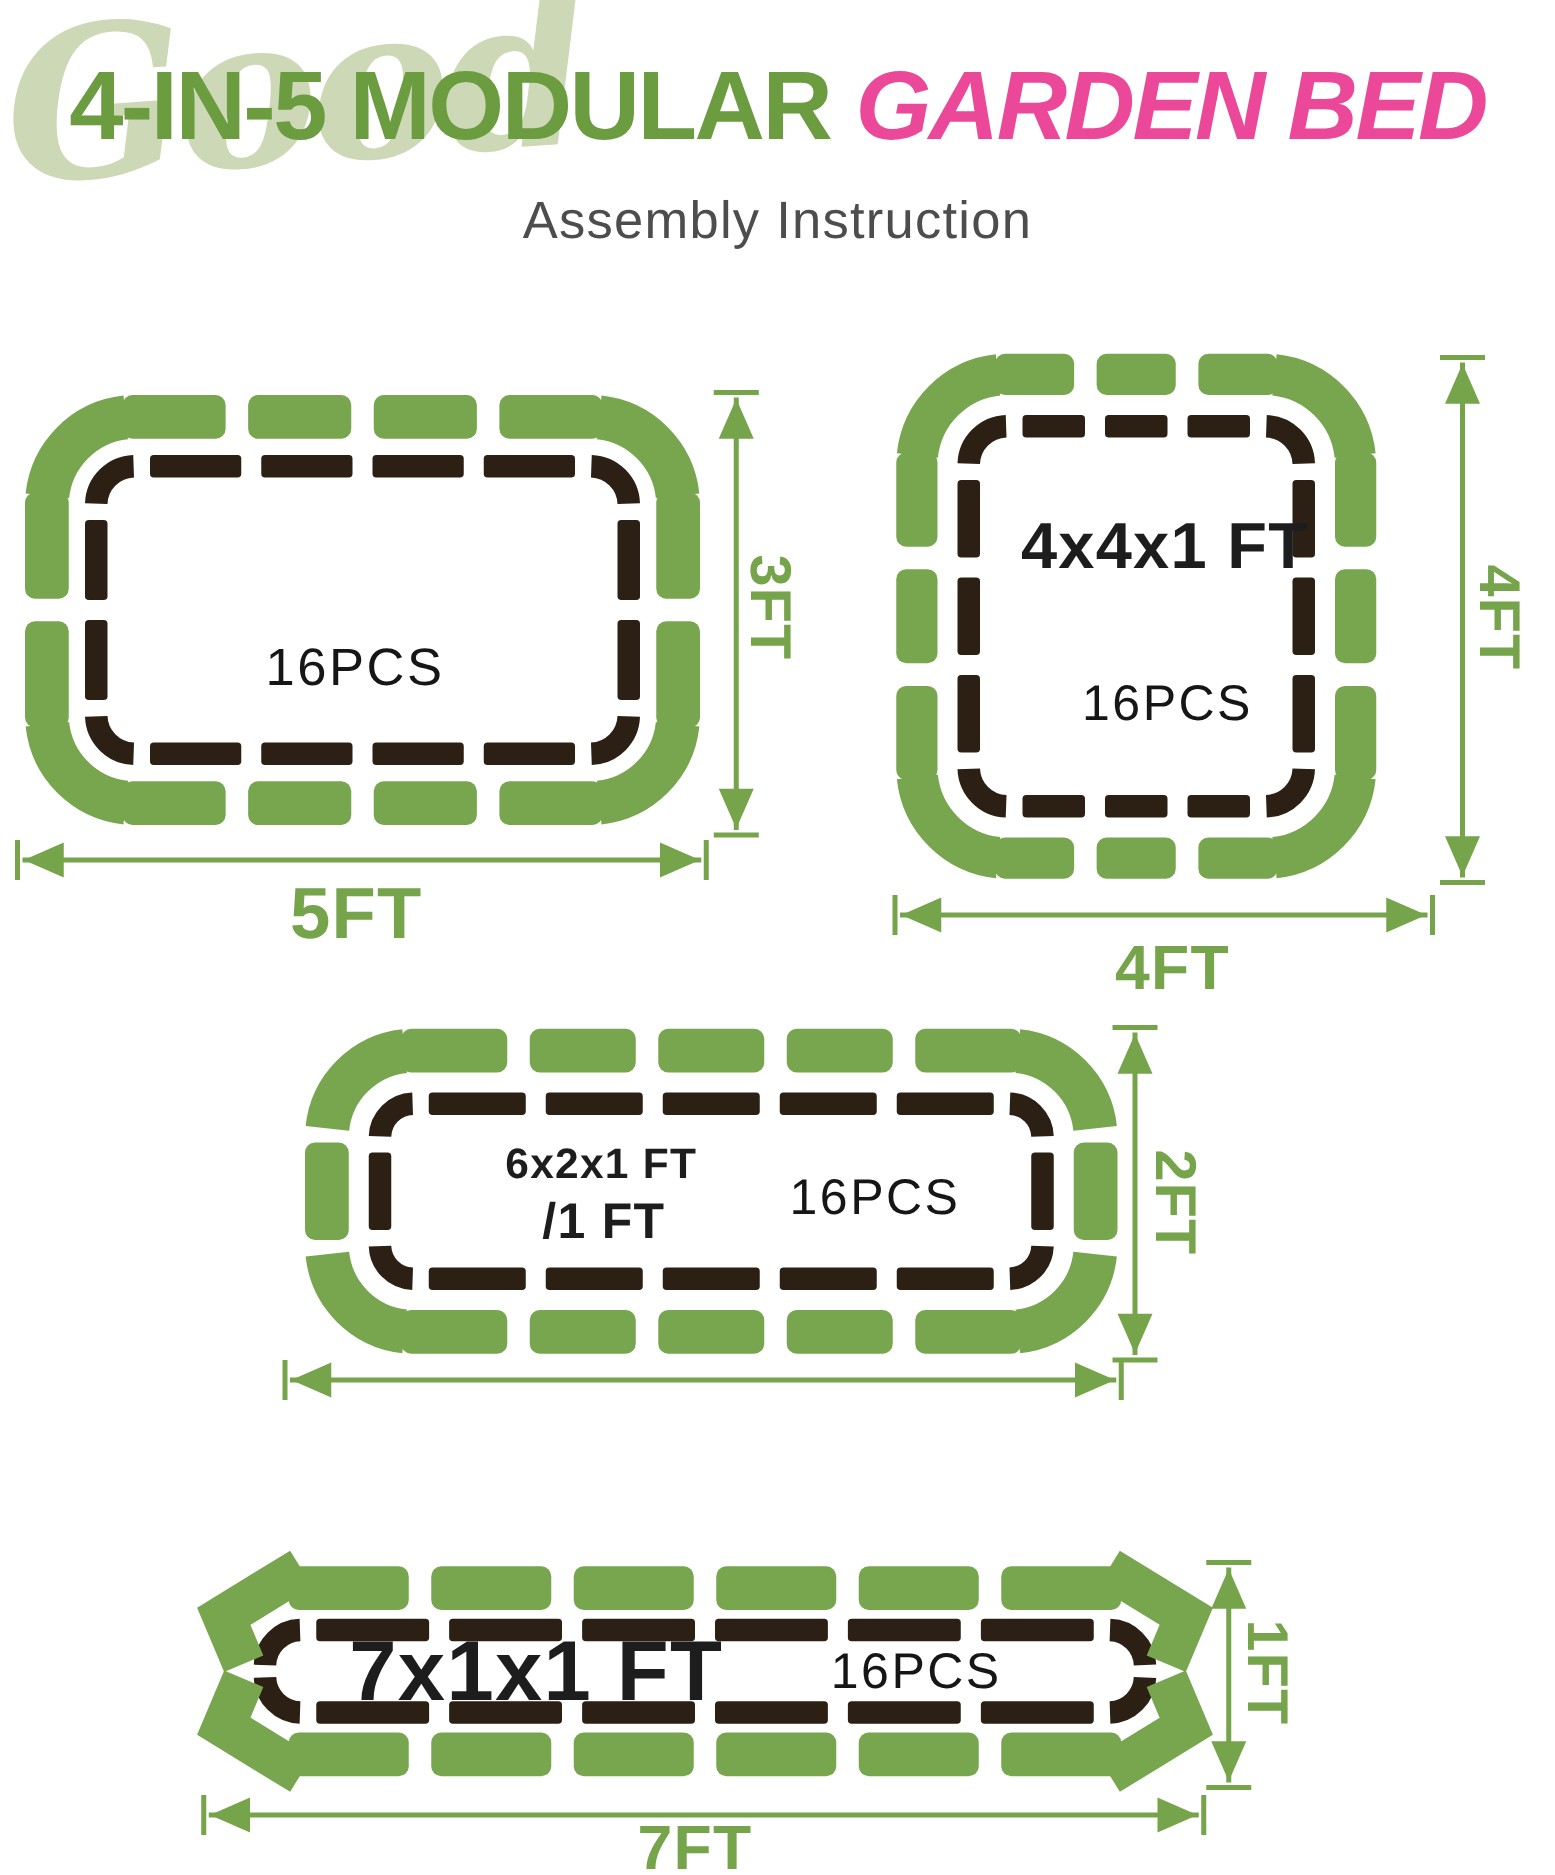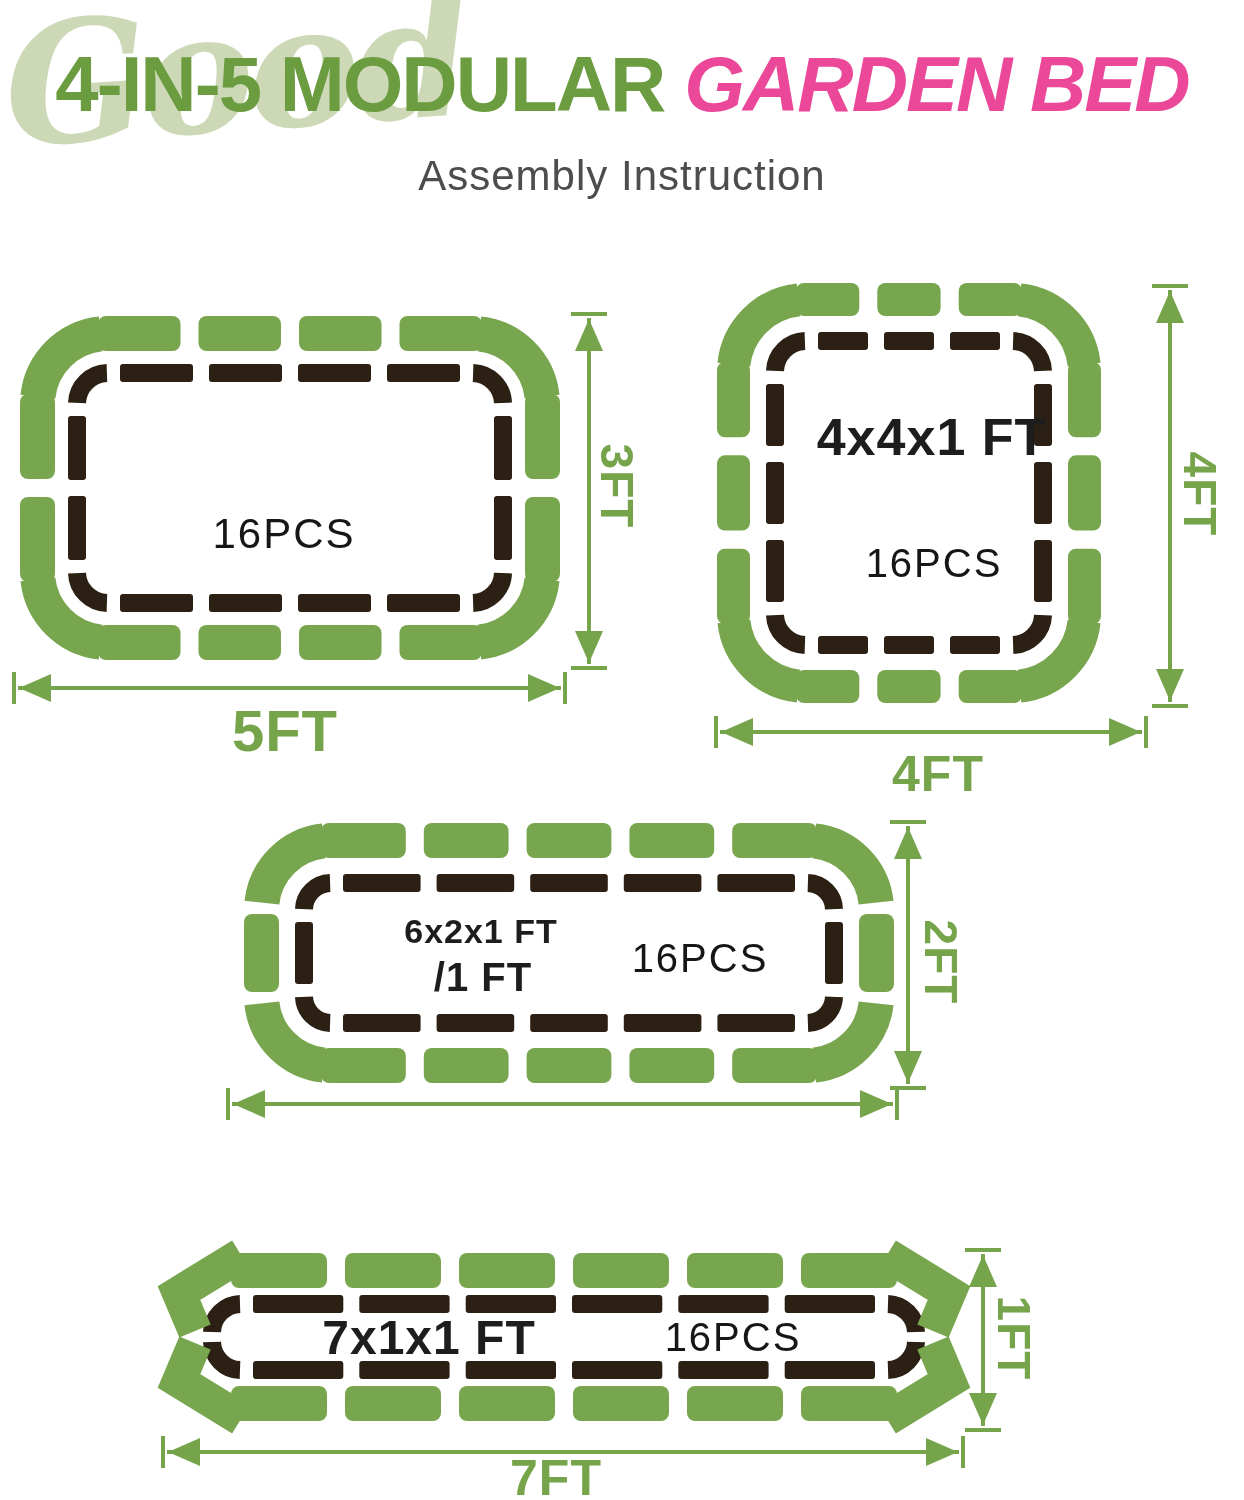--- a/index.html
+++ b/index.html
@@ -234,17 +234,17 @@
   <div class="txt" style="left: 722px; top: 401px; font-size: 52px;">4x4x1 FT</div>
   <div class="txt pcs" style="left: 724px; top: 527px; font-size: 40px;">16PCS</div>
   <div class="txt dim rot" style="left: 990px; top: 458px; font-size: 46px;">4FT</div>
   <div class="txt dim" style="left: 728px; top: 738px; font-size: 50px;">4FT</div>
 
   <div class="txt" style="left: 271px; top: 895px; font-size: 34px;">6x2x1 FT</div>
   <div class="txt" style="left: 273px; top: 941px; font-size: 40px;">/1 FT</div>
   <div class="txt pcs" style="left: 490px; top: 922px; font-size: 40px;">16PCS</div>
   <div class="txt dim rot" style="left: 731px; top: 926px; font-size: 46px;">2FT</div>
 
-  <div class="txt" style="left: 219px; top: 1301px; font-size: 48px;">7x1x1 FT</div>
+  <div class="txt" style="left: 219px; top: 1301px; font-size: 68px;">7x1x1 FT</div>
   <div class="txt pcs" style="left: 523px; top: 1301px; font-size: 40px;">16PCS</div>
   <div class="txt dim rot" style="left: 804px; top: 1302px; font-size: 46px;">1FT</div>
   <div class="txt dim" style="left: 346px; top: 1442px; font-size: 50px;">7FT</div>
 </div>
 
 </body></html>

